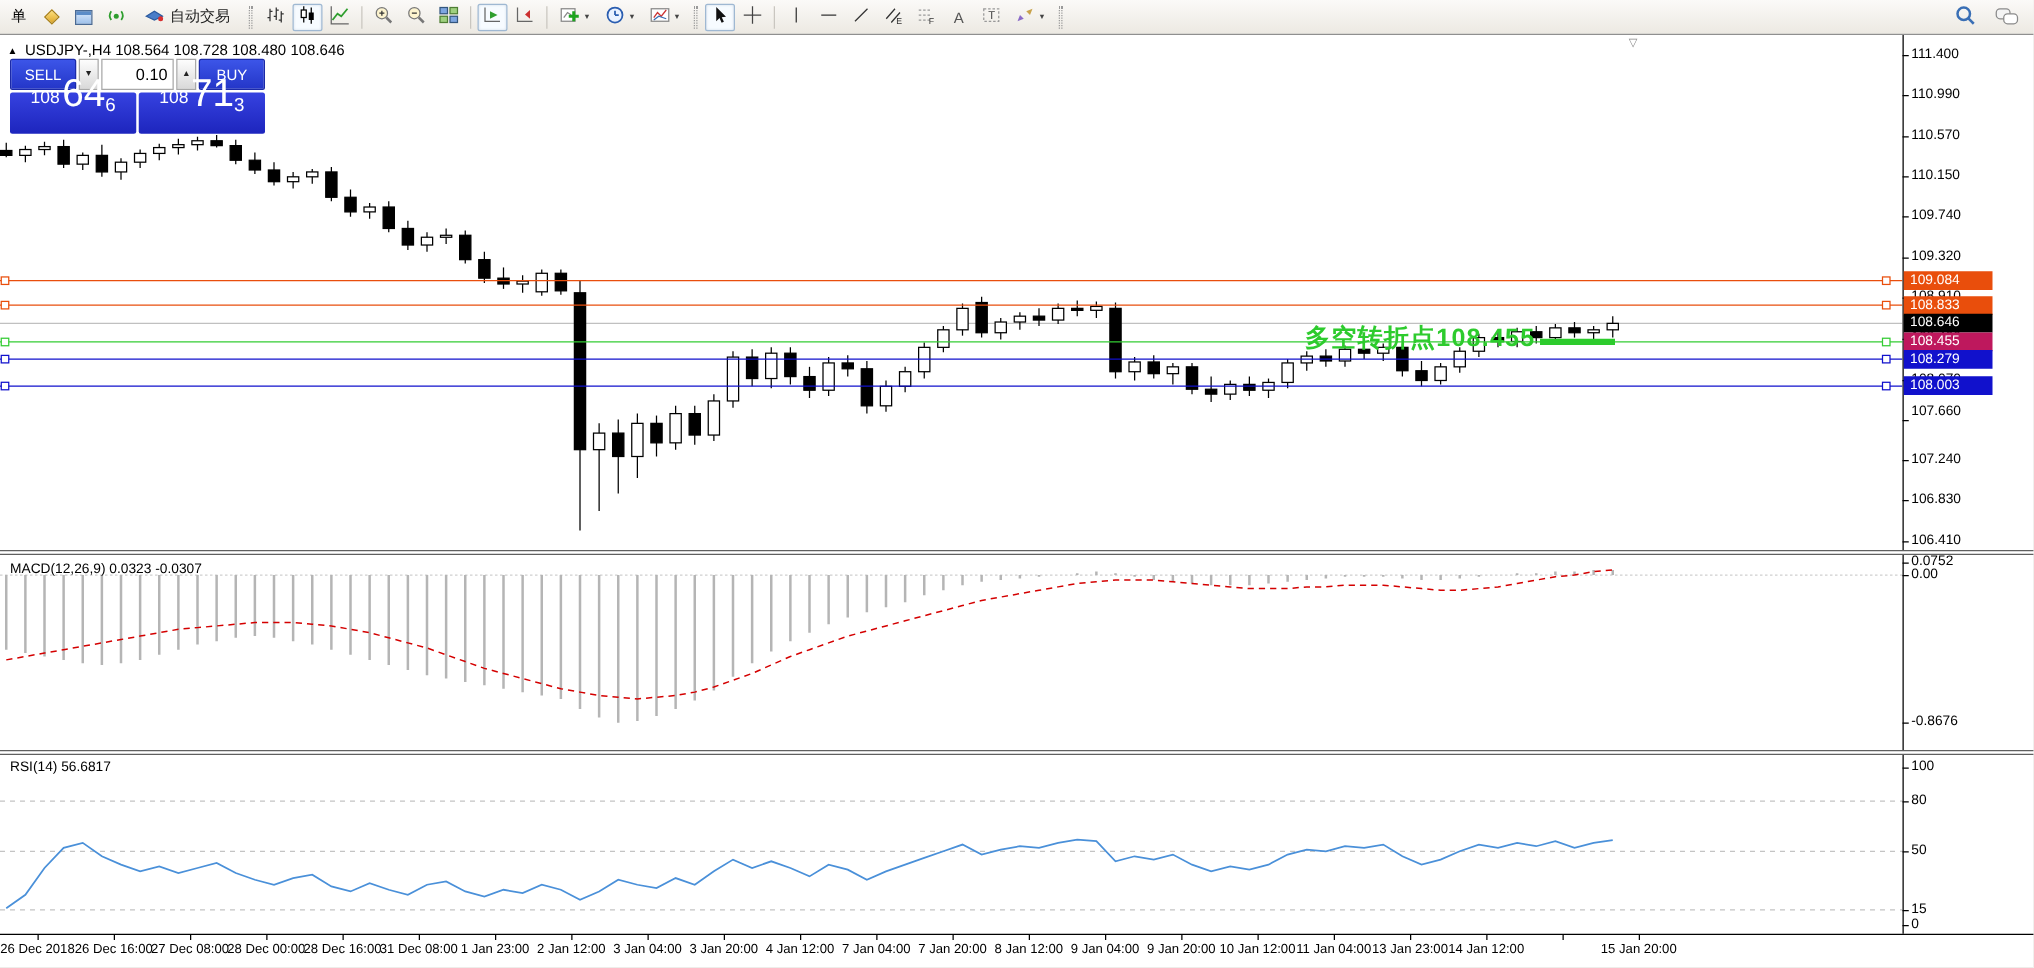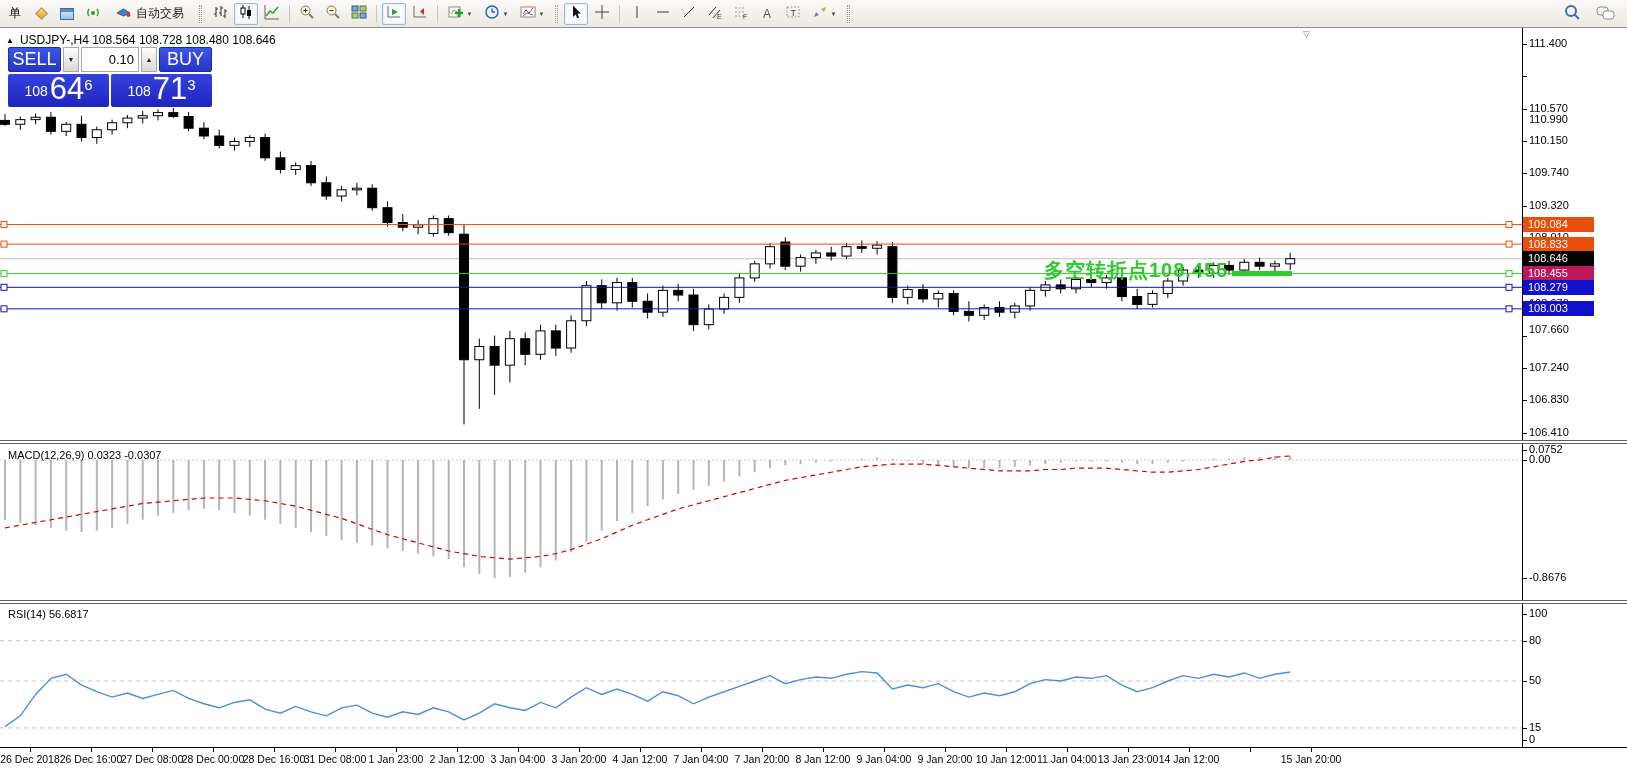--- a/index.html
+++ b/index.html
@@ -27,25 +27,25 @@
 #macd-svg{top:444px}
 #rsi-svg{top:604px}
 #chart-title{position:absolute;left:6px;top:33px;font-size:12px;color:#000;display:flex;gap:6px;align-items:center;z-index:20}
 #collapse{font-size:8px;color:#000}
 #annotation{position:absolute;left:1044px;top:257px;font-size:20px;font-weight:bold;color:#2DCB2D;letter-spacing:1px;white-space:nowrap;z-index:15}
 #shift-marker{position:absolute;left:1303px;top:29px;font-size:9px;color:#8a8a8a;z-index:5}
 
 
 #trade{position:absolute;left:8px;top:47px;width:204px;z-index:25}
 #trade-top{display:flex;height:25px;gap:2px}
-.tp-btn{width:56px;background:linear-gradient(#3c55e8,#2436c8);color:#fff;font-size:18px;display:flex;align-items:center;justify-content:center;border:1px solid #1b2aa8;border-radius:2px}
+.tp-btn{width:56px;background:linear-gradient(#3c55e8,#2436c8);color:#fff;font-size:12px;display:flex;align-items:center;justify-content:center;border:1px solid #1b2aa8;border-radius:2px}
 .vol-btn{width:17px;background:linear-gradient(#fdfdfd,#d9d9d9);border:1px solid #a8a8a8;display:flex;align-items:center;justify-content:center;font-size:7px;color:#222}
 #vol-input{width:58px;border:1px solid #a8a8a8;font-size:13px;text-align:right;padding-right:4px;font-family:inherit}
 #trade-prices{display:flex;gap:2px;margin-top:2px;height:33px}
-.price-box{flex:1;background:linear-gradient(#3642e0,#1d25bd);color:#fff;display:flex;align-items:flex-end;justify-content:center;border-radius:2px;padding-bottom:4px}
+.price-box{flex:1;background:linear-gradient(#3642e0,#1d25bd);color:#fff;display:flex;align-items:flex-end;justify-content:center;border-radius:2px;padding-bottom:18px}
 .p-small{font-size:14px;margin:0 2px 4px 0}
 .p-big{font-size:31px;line-height:28px}
 .p-sup{font-size:15px;align-self:flex-start;margin-top:2px}
 
 
 .splitter{position:absolute;left:0;width:1627px;height:4px;background:#fff;border-top:1px solid #5f5f5f;border-bottom:1px solid #5f5f5f;z-index:30}
 #split1{top:440px}#split2{top:600px}
 .ind-label{position:absolute;left:8px;font-size:11px;color:#000;z-index:20}
 #macd-label{top:449px}#rsi-label{top:608px}
 #bottom-line{position:absolute;left:0;top:747px;width:1627px;height:1px;background:#000}
@@ -564,21 +564,21 @@
       <line x1="0" y1="681" x2="1522" y2="681" stroke="#c4c4c4" stroke-dasharray="4,4"></line>
       <line x1="0" y1="727.9" x2="1522" y2="727.9" stroke="#c4c4c4" stroke-dasharray="4,4"></line>
       <polyline points="5,726.56 20.3,715.84 35.6,694.4 50.900000000000006,678.32 66.2,674.3 81.5,685.02 96.80000000000001,691.72 112.10000000000001,697.08 127.4,693.06 142.70000000000002,698.42 158,694.4 173.3,690.38 188.60000000000002,698.42 203.9,703.78 219.20000000000002,707.8 234.5,702.44 249.8,699.76 265.1,709.14 280.40000000000003,713.16 295.7,706.46 311,711.82 326.3,715.84 341.6,707.8 356.90000000000003,705.12 372.20000000000005,713.16 387.5,717.1800000000001 402.8,711.82 418.1,714.5 433.40000000000003,707.8 448.70000000000005,711.82 464,719.86 479.3,713.16 494.6,703.78 509.90000000000003,707.8 525.2,710.48 540.5,702.44 555.8000000000001,707.8 571.1,697.08 586.4,687.7 601.7,694.4 617,689.04 632.3000000000001,694.4 647.6,701.1 662.9,691.72 678.2,695.74 693.5,703.78 708.8000000000001,697.08 724.1,691.72 739.4000000000001,686.36 754.7,681 770,675.64 785.3000000000001,683.6800000000001 800.6,679.66 815.9000000000001,676.98 831.2,678.32 846.5,674.3 861.8000000000001,671.62 877.1,672.96 892.4000000000001,689.04 907.7,685.02 923,687.7 938.3000000000001,683.6800000000001 953.6,691.72 968.9000000000001,697.08 984.2,693.06 999.5,695.74 1014.8000000000001,691.72 1030.1000000000001,683.6800000000001 1045.4,679.66 1060.7,681 1076,676.98 1091.3,678.32 1106.6000000000001,675.64 1121.9,685.02 1137.2,691.72 1152.5,687.7 1167.8,681 1183.1000000000001,675.64 1198.4,678.32 1213.7,674.3 1229,676.98 1244.3,672.96 1259.6000000000001,678.32 1274.9,674.3 1290.2,672.022" fill="none" stroke="#4A90D9" stroke-width="1.4"></polyline>
     </svg>
 
   <div id="axis-line"></div>
   <div id="axis-layer">
       <div class="ax-tick" style="top: 44px;"></div>
       <div class="ax-label" style="top: 37px;">111.400</div>
       <div class="ax-tick" style="top: 75.9636px;"></div>
-      <div class="ax-label" style="top: 68.9636px; margin-top: 44px;">110.990</div>
+      <div class="ax-label" style="top: 68.9636px;">110.990</div>
       <div class="ax-tick" style="top: 108.707px;"></div>
       <div class="ax-label" style="top: 101.707px;">110.570</div>
       <div class="ax-tick" style="top: 141.45px;"></div>
       <div class="ax-label" style="top: 134.45px;">110.150</div>
       <div class="ax-tick" style="top: 173.414px;"></div>
       <div class="ax-label" style="top: 166.414px;">109.740</div>
       <div class="ax-tick" style="top: 206.157px;"></div>
       <div class="ax-label" style="top: 199.157px;">109.320</div>
       <div class="ax-tick" style="top: 238.12px;"></div>
       <div class="ax-label" style="top: 231.12px;">108.910</div>

